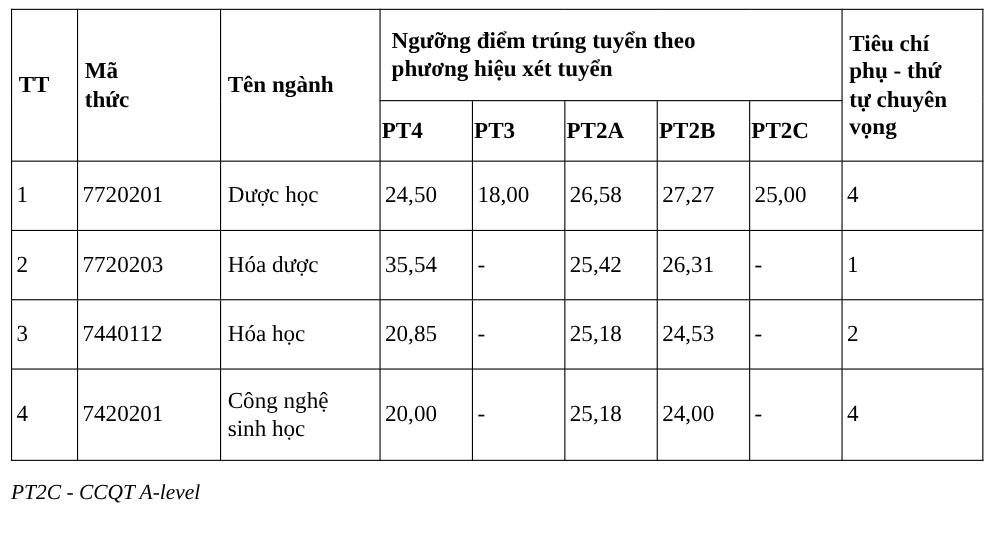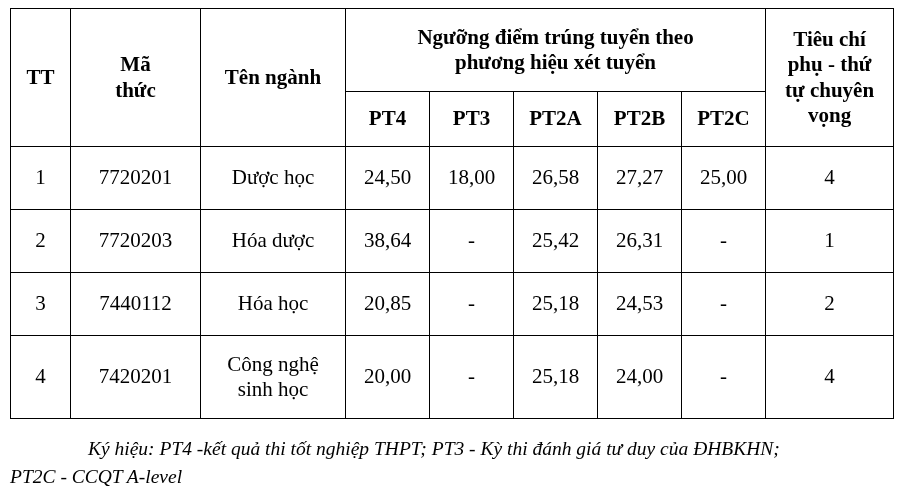--- a/index.html
+++ b/index.html
@@ -23,21 +23,21 @@
   }
   table.score-table {
     border-collapse: collapse;
     width: 880px;
     margin: 0 auto;
     table-layout: fixed;
   }
   table.score-table th,
   table.score-table td {
     border: 1.5px solid #000000;
-    text-align: center;
+    text-align: left;
     vertical-align: middle;
     font-size: 21px;
     line-height: 1.2;
   }
   table.score-table th {
     font-weight: bold;
   }
   .col-tt      { width: 60px; }
   .col-code    { width: 130px; }
   .col-name    { width: 145px; }
@@ -130,21 +130,21 @@
         <td class="body-cell">18,00</td>
         <td class="body-cell">26,58</td>
         <td class="body-cell">27,27</td>
         <td class="body-cell">25,00</td>
         <td class="body-cell">4</td>
       </tr>
       <tr>
         <td class="body-cell">2</td>
         <td class="body-cell">7720203</td>
         <td class="body-cell name-cell">Hóa dược</td>
-        <td class="body-cell">38,64</td>
+        <td class="body-cell">35,54</td>
         <td class="body-cell">-</td>
         <td class="body-cell">25,42</td>
         <td class="body-cell">26,31</td>
         <td class="body-cell">-</td>
         <td class="body-cell">1</td>
       </tr>
       <tr>
         <td class="body-cell">3</td>
         <td class="body-cell">7440112</td>
         <td class="body-cell name-cell">Hóa học</td>
@@ -166,17 +166,16 @@
         <td class="body-cell">-</td>
         <td class="body-cell">25,18</td>
         <td class="body-cell">24,00</td>
         <td class="body-cell">-</td>
         <td class="body-cell">4</td>
       </tr>
     </tbody>
   </table>
 
   <div class="legend">
-    <div class="line1">Ký hiệu: PT4 -kết quả thi tốt nghiệp THPT; PT3 - Kỳ thi đánh giá tư duy của ĐHBKHN;</div>
     <div>PT2C - CCQT A-level</div>
   </div>
 
 </div>
 
 </body></html>

